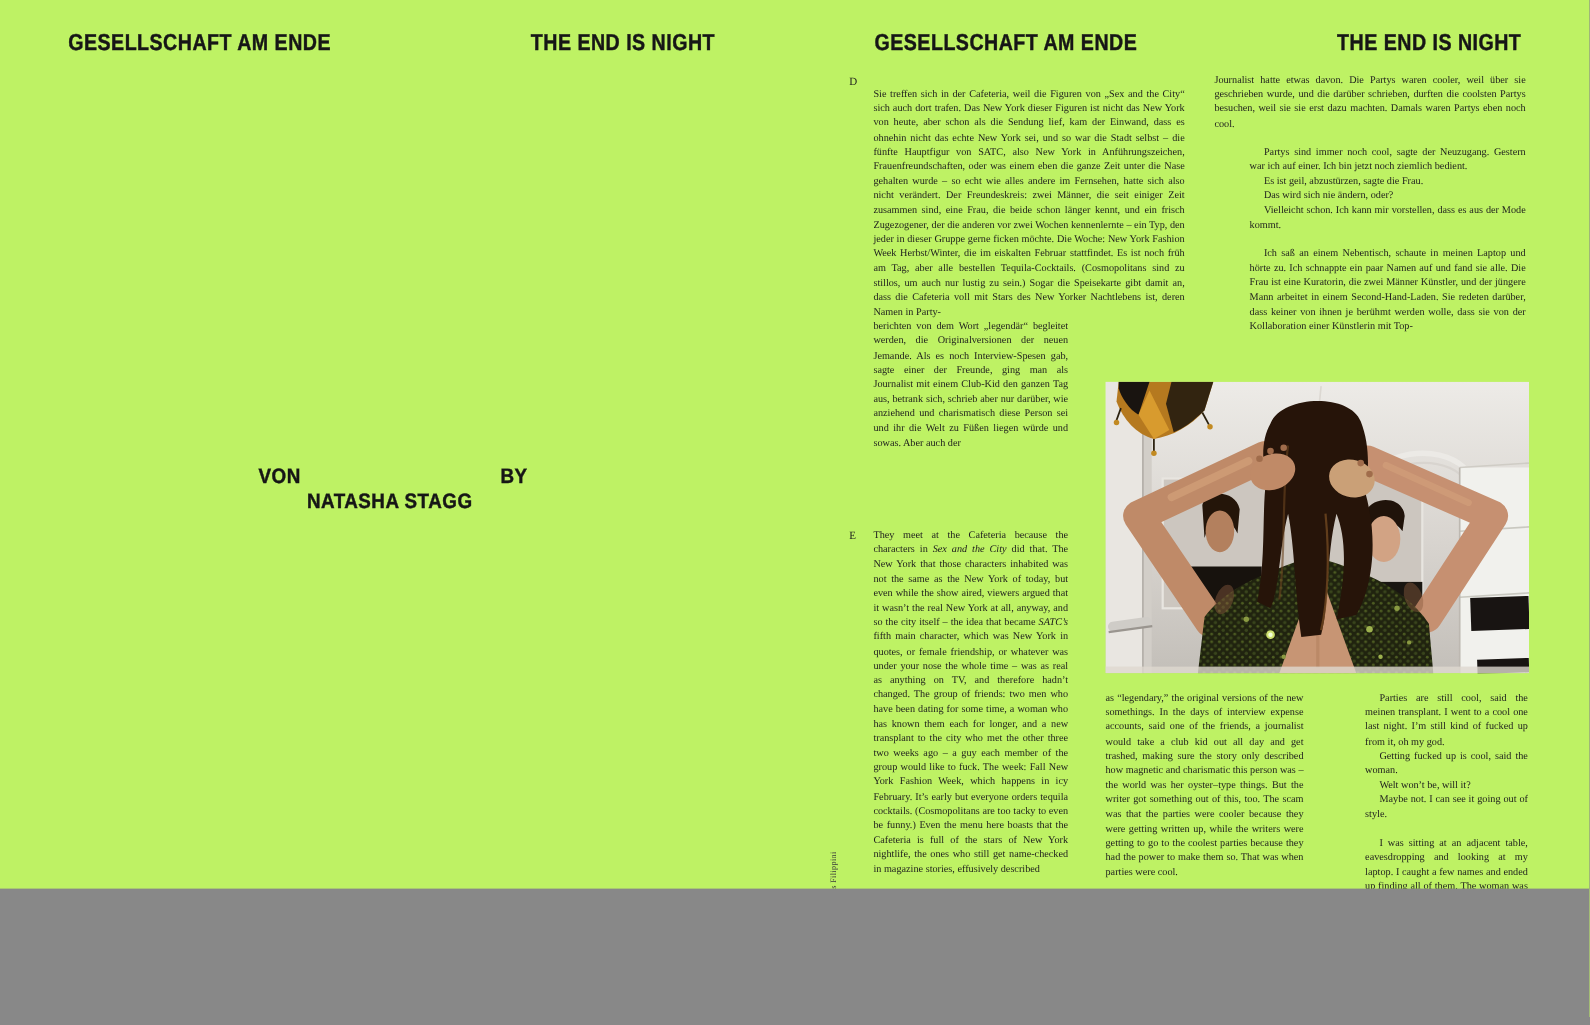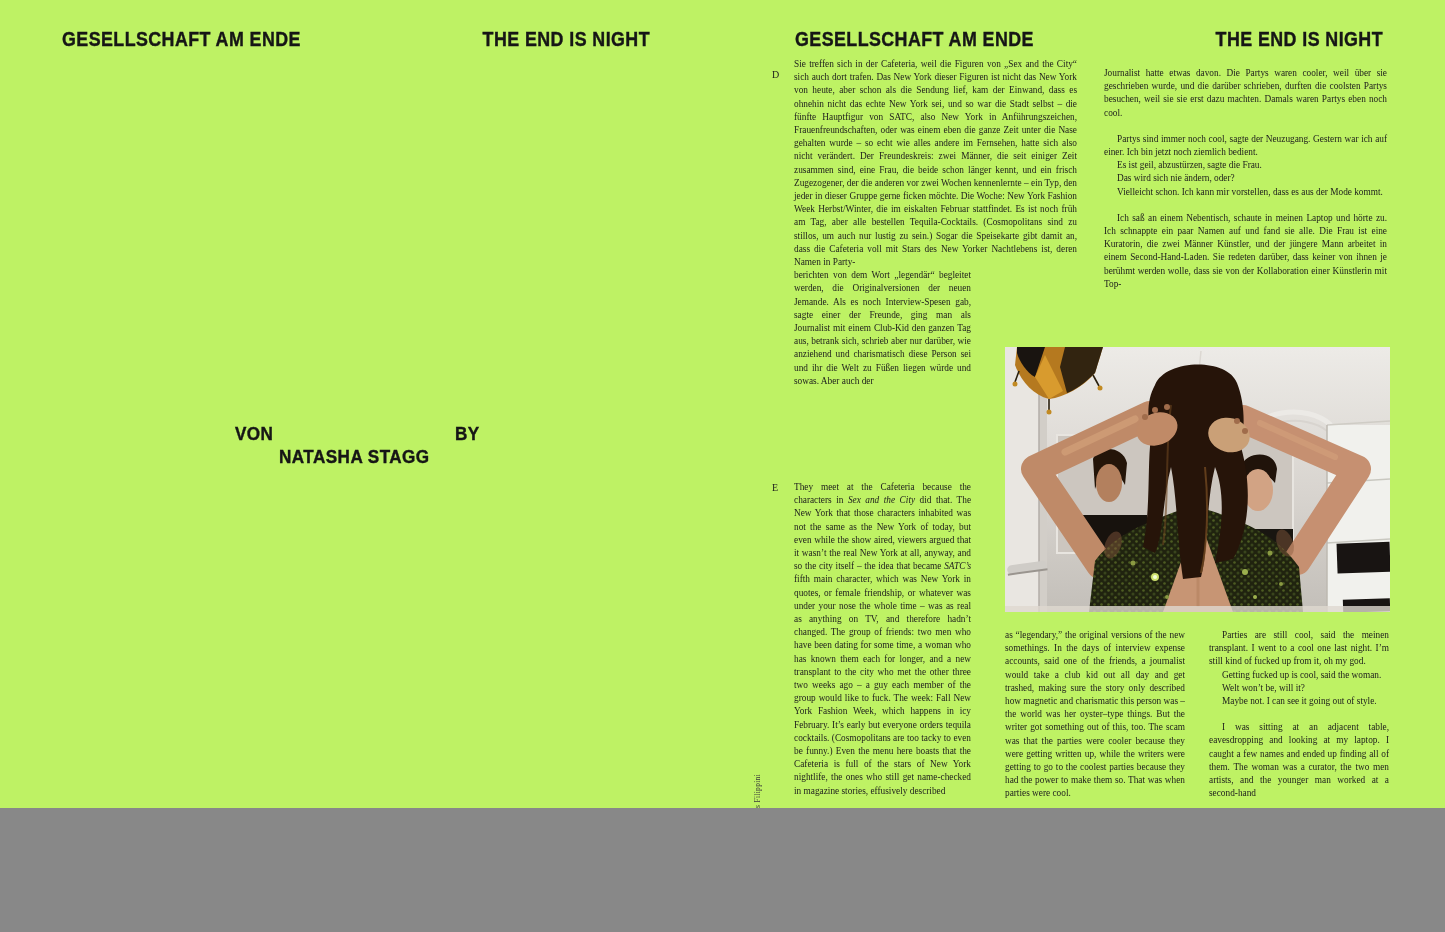--- a/index.html
+++ b/index.html
@@ -19,21 +19,21 @@
 
   .kicker{font-size:21px;letter-spacing:.5px;-webkit-text-stroke:.4px #161616;}
   .title{font-size:142px;letter-spacing:-2px;-webkit-text-stroke:2px #161616;}
   .byline{font-size:19px;letter-spacing:.5px;-webkit-text-stroke:.4px #161616;}
   .brand{font-size:37px;letter-spacing:-.5px;-webkit-text-stroke:.8px #161616;}
   .pageno{font-size:35px;-webkit-text-stroke:.8px #161616;}
 
   
   .col{position:absolute;font-size:9.3px;line-height:13.2px;color:#1c1c1c;}
   .para{margin:0;text-align:justify;}
-  .para.ind{text-indent:13px;}
+  .para.ind{text-indent:13px;margin-left:32px;}
   .para.gap{margin-top:13px;}
   .marker{position:absolute;font-size:10px;color:#1c1c1c;}
   .blk{display:block;}
 
   .photo{position:absolute;left:283px;top:347px;width:385px;height:265px;}
   .photo svg{display:block;width:100%;height:100%;}
   .credit{position:absolute;left:31px;top:774px;writing-mode:vertical-rl;
           transform:rotate(180deg);font-size:7.5px;color:#3a3a3a;letter-spacing:.3px;}
 </style>
 </head>
@@ -52,21 +52,21 @@
 
     <div class="abs druk brand" style="left:57px;top:870px;"><span class="hs" style="--sx:.95">Spike</span></div>
     <div class="abs druk pageno" style="left:606px;top:872px;"><span class="hs" style="--sx:.78">208</span></div>
   </div>
 
   <div class="page" id="p209">
     <div class="abs druk kicker" style="left:73px;top:28px;"><span class="hs" style="--sx:.85">GESELLSCHAFT AM ENDE</span></div>
     <div class="abs druk kicker r" style="right:62px;top:28px;"><span class="hs" style="--sx:.85">THE END IS NIGHT</span></div>
 
     <div class="marker" style="left:50px;top:69px;">D</div>
-    <div class="col" style="left:72px;top:58px;width:283px;" lang="de">
+    <div class="col" style="left:72px;top:80px;width:283px;" lang="de">
       <div class="blk" style="width:283px;">
           <p class="para"><span>Sie treffen sich in der Cafeteria, weil die Figuren von „Sex and the City“ sich auch dort trafen. Das New York dieser Figuren ist nicht das New York von heute, aber schon als die Sendung lief, kam der Einwand, dass es ohnehin nicht das echte New York sei, und so war die Stadt selbst – die fünfte Hauptfigur von SATC, also New York in Anführungszeichen, Frauenfreundschaften, oder was einem eben die ganze Zeit unter die Nase gehalten wurde – so echt wie alles andere im Fernsehen, hatte sich also nicht verändert. Der Freundeskreis: zwei Männer, die seit einiger Zeit zusammen sind, eine Frau, die beide schon länger kennt, und ein frisch Zugezogener, der die anderen vor zwei Wochen kennenlernte – ein Typ, den jeder in dieser Gruppe gerne ficken möchte. Die Woche: New York Fashion Week Herbst/Winter, die im eiskalten Februar stattfindet. Es ist noch früh am Tag, aber alle bestellen Tequila-Cocktails. (Cosmopolitans sind zu stillos, um auch nur lustig zu sein.) Sogar die Speisekarte gibt damit an, dass die Cafeteria voll mit Stars des New Yorker Nachtlebens ist, deren Namen in Party-</span></p>
         </div>
       <div class="blk" style="width:177px;">
           <p class="para"><span>berichten von dem Wort „legendär“ begleitet werden, die Originalversionen der neuen Jemande. Als es noch Interview-Spesen gab, sagte einer der Freunde, ging man als Journalist mit einem Club-Kid den ganzen Tag aus, betrank sich, schrieb aber nur darüber, wie anziehend und charismatisch diese Person sei und ihr die Welt zu Füßen liegen würde und sowas. Aber auch der</span></p>
         </div>
     </div>
 
     <div class="marker" style="left:50px;top:482px;">E</div>
     <div class="col" style="left:72px;top:481px;width:177px;" lang="en">

